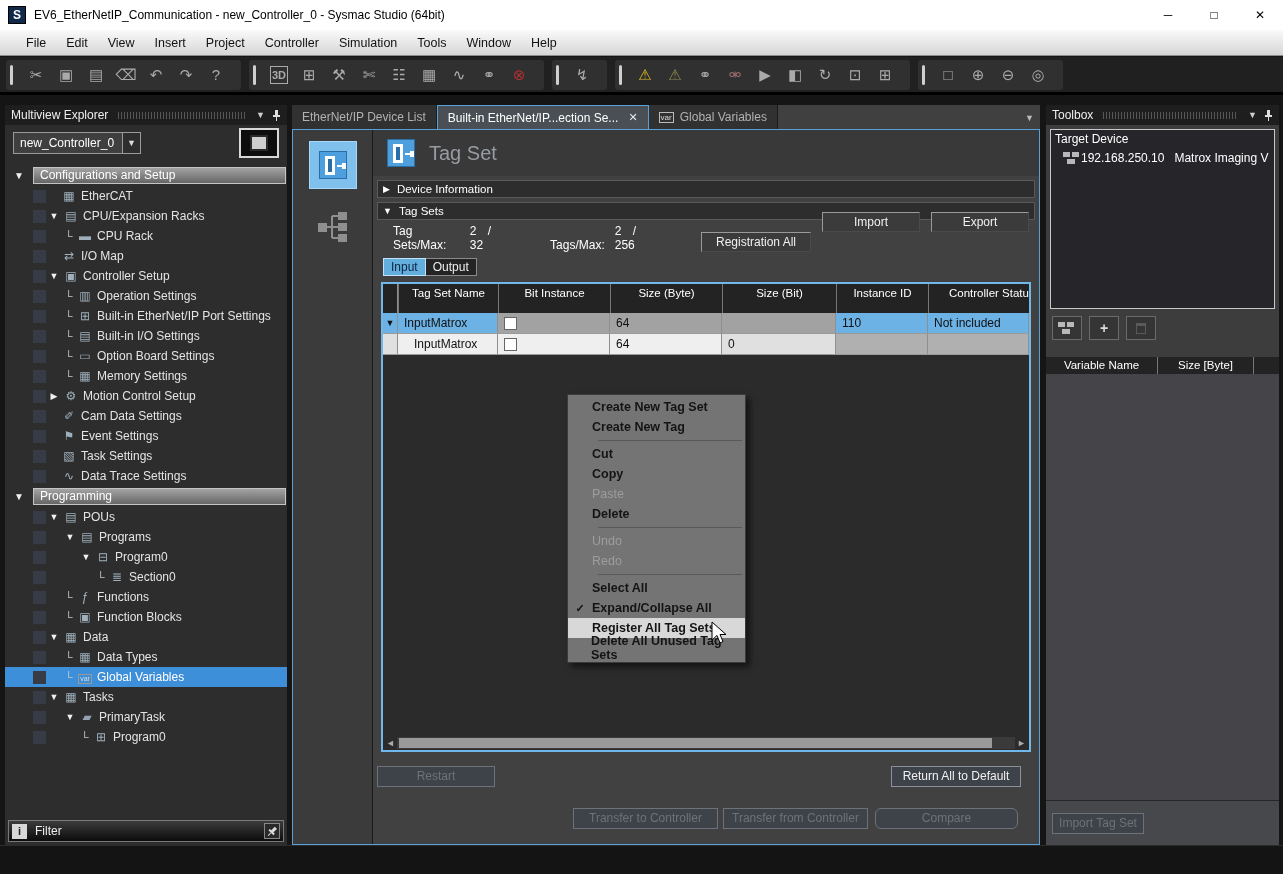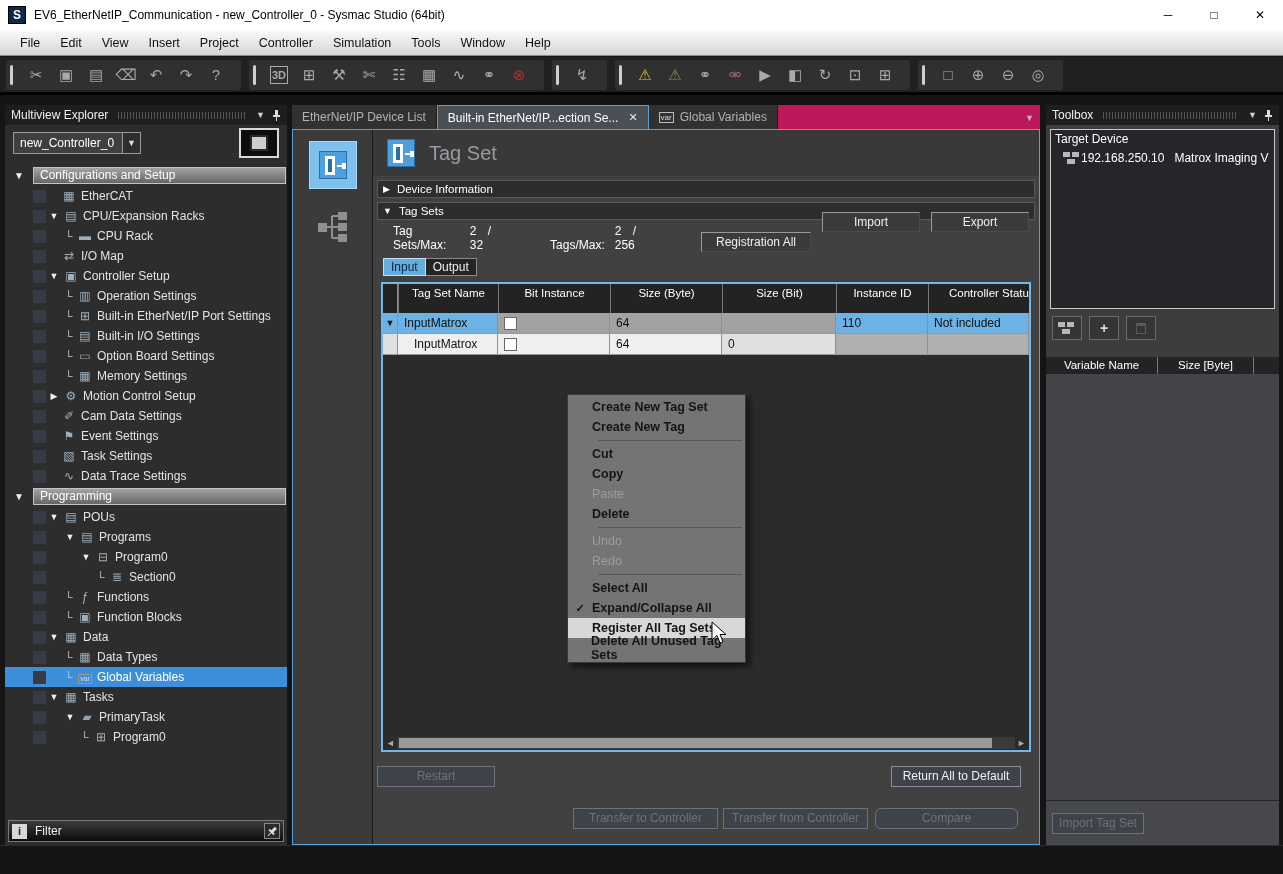--- a/index.html
+++ b/index.html
@@ -13,21 +13,21 @@
   .app-icon { width:18px; height:18px; background:#10284a; color:#fff; font-size:12px; font-weight:bold;
               display:flex; align-items:center; justify-content:center; border:1px solid #000; }
   .title-text { margin-left:8px; font-size:12px; color:#000; }
   .win-btns { margin-left:auto; display:flex; height:30px; }
   .win-btn { width:46px; display:flex; align-items:center; justify-content:center;
              color:#000; font-size:12px; }
 
   
   .menubar { position:absolute; left:0; top:30px; right:0; height:26px;
              background:linear-gradient(#fafafa,#d6d6d6); border-bottom:1px solid #8a8a8a;
-             display:flex; align-items:center; padding-left:10px; }
+             display:flex; align-items:center; padding-left:16px; }
   .menu-itm { padding:0 10px; font-size:12.5px; color:#111; }
 
   
   .toolbar { position:absolute; left:0; top:57px; right:0; height:38px; background:#202020;
              border-bottom:3px solid #000; display:flex; align-items:center; padding:0 6px; gap:8px; }
   .tb-group { height:30px; background:#303030; border-radius:3px; display:flex; align-items:center;
               padding:0 10px 0 4px; gap:0; }
   .tb-bar { width:3px; height:20px; background:#cfcfcf; border-radius:2px; margin-right:8px; }
   .tbi { min-width:30px; text-align:center; color:#aaaaaa; font-size:15px; line-height:30px; }
 
@@ -65,21 +65,21 @@
                 background:linear-gradient(#3c3c3c,#0c0c0c); border:1px solid #7a7a7a;
                 display:flex; align-items:center; padding:0 3px; gap:8px; }
   .info-icon { width:15px; height:15px; background:#d8d8d8; color:#222; font-weight:bold; font-size:11px;
                display:flex; align-items:center; justify-content:center; }
   .filter-label { color:#eee; font-size:12px; flex:1; }
   .pin-box { width:16px; height:16px; background:#2a2a2a; border:1px solid #888;
              display:flex; align-items:center; justify-content:center; }
 
   
   .main { position:absolute; left:292px; top:105px; width:748px; height:740px; }
-  .tabstrip { position:relative; height:24px; background:#be185d; display:flex; }
+  .tabstrip { position:relative; height:24px; background:#404040; display:flex; }
   .tab { height:24px; display:flex; align-items:center; gap:6px; padding:0 10px; font-size:12px;
          background:#313131; color:#b2b2b2; border-right:1px solid #1c1c1c; }
   .tab.active { background:#4a4f55; color:#fff; border:1px solid #5aa0d8; border-bottom:none; }
   .tab-close { color:#e8e8e8; font-size:11px; margin-left:4px; }
   .tab-var { border:1px solid #bbb; color:#ddd; font-size:8px; line-height:9px; padding:0 1px; }
   .tab-dd { position:absolute; right:6px; top:8px; color:#bbb; font-size:9px; }
   .editor { position:absolute; left:0; top:24px; right:0; bottom:0; border:1px solid #5aa0d8;
             background:#414141; display:flex; }
   .iconstrip { width:80px; background:#3b3b3b; border-right:1px solid #191919;
                display:flex; flex-direction:column; align-items:center; padding-top:12px; gap:16px; }

